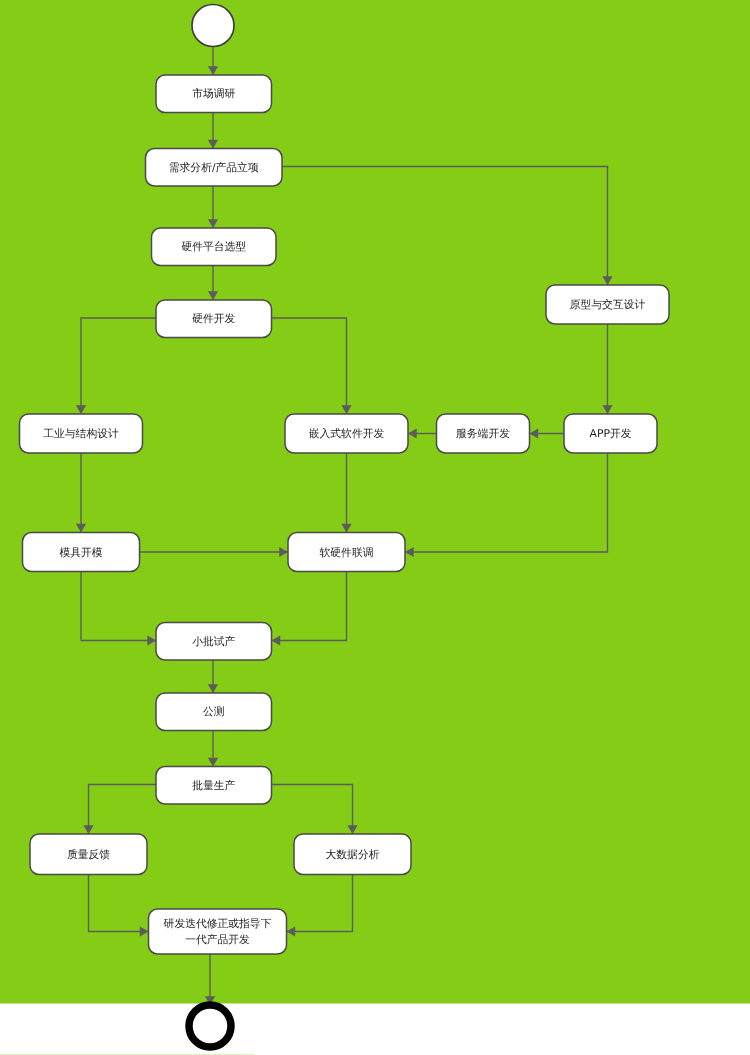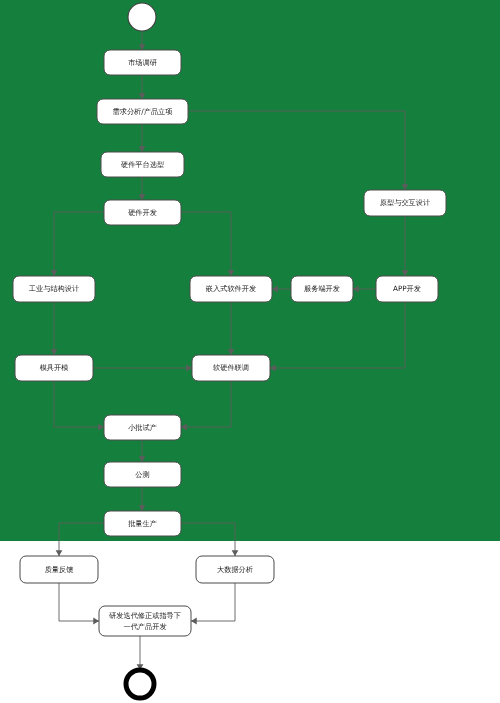--- a/index.html
+++ b/index.html
@@ -9,22 +9,22 @@
   }
   body {
     width: 500px;
     height: 703px;
     font-family: "DejaVu Sans", "Liberation Sans", sans-serif;
     overflow: hidden;
   }
   #canvas {
     position: relative;
     width: 500px;
-    height: 541px;
-    background: #15803d;
+    height: 669px;
+    background: #84cc16;
   }
   svg.flow-svg {
     position: absolute;
     top: 0;
     left: 0;
     width: 500px;
     height: 703px;
   }
   .node-box {
     fill: #ffffff;

